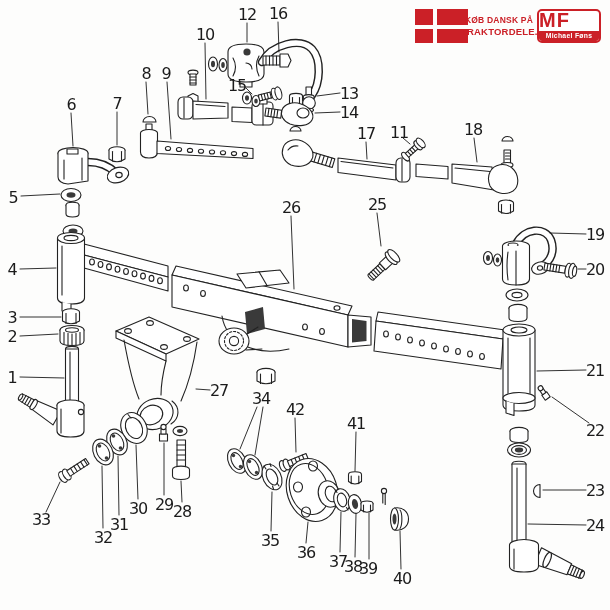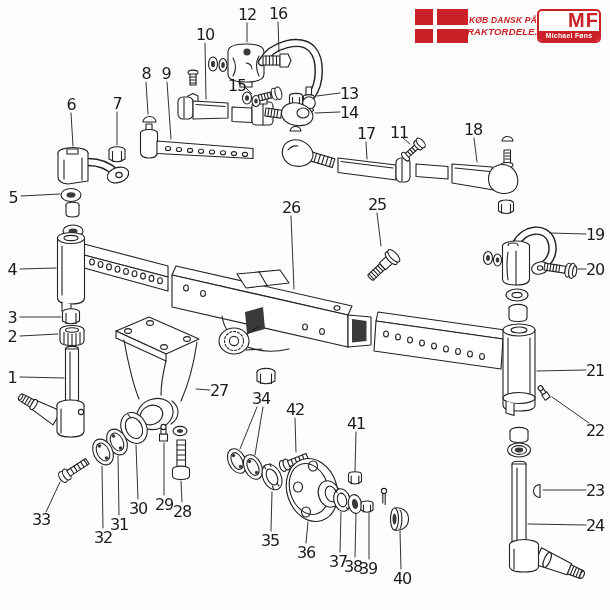--- a/index.html
+++ b/index.html
@@ -7,27 +7,27 @@
   body{width:610px;height:610px;background:#fdfdfc;font-family:"Liberation Sans",sans-serif;overflow:hidden;}
   .page{position:relative;width:610px;height:610px;}
 
   
   .flag{position:absolute;left:415px;top:9px;width:53px;height:34px;}
   .flag span{position:absolute;background:var(--red);}
   .flag .tl{left:0;top:0;width:18px;height:16px;}
   .flag .tr{left:22px;top:0;width:31px;height:16px;}
   .flag .bl{left:0;top:20px;width:18px;height:14px;}
   .flag .br{left:22px;top:20px;width:31px;height:14px;}
-  .tagline{position:absolute;left:461px;top:15px;width:76px;text-align:right;color:var(--red);
-           font-style:italic;font-weight:bold;line-height:1.25;}
+  .tagline{position:absolute;left:461px;top:15px;width:76px;text-align:center;color:var(--red);
+           font-weight:bold;line-height:1.25;}
   .tagline .l1{font-size:8.5px;letter-spacing:.2px;}
   .tagline .l2{font-size:9.5px;letter-spacing:.2px;}
   .mf-box{position:absolute;left:537px;top:9px;width:64px;height:34px;border:2.5px solid var(--red);
           border-radius:5px;background:#fff;box-sizing:border-box;display:flex;flex-direction:column;overflow:hidden;}
-  .mf-text{flex:1;color:var(--red);font-weight:800;font-size:20px;line-height:19px;text-align:right;letter-spacing:1px;}
+  .mf-text{flex:1;color:var(--red);font-weight:800;font-size:20px;line-height:19px;text-align:left;letter-spacing:1px;}
   .mf-sub{background:var(--red);color:#fff;font-size:6.8px;font-weight:bold;text-align:center;height:10px;line-height:10px;letter-spacing:.3px;}
 
   
   #diagram{position:absolute;left:0;top:0;}
   #diagram path,#diagram rect,#diagram ellipse,#diagram circle,#diagram polygon,#diagram line,#diagram polyline{
     stroke:var(--ink);stroke-width:1.1;fill:none;stroke-linecap:round;stroke-linejoin:round;}
   #diagram .wf{fill:#ffffff;}
   #diagram .df{fill:#3a3a3a;stroke:none;}
   #diagram .to{stroke-width:8.5;}
   #diagram .ti{stroke:#fff;stroke-width:5.6;}

